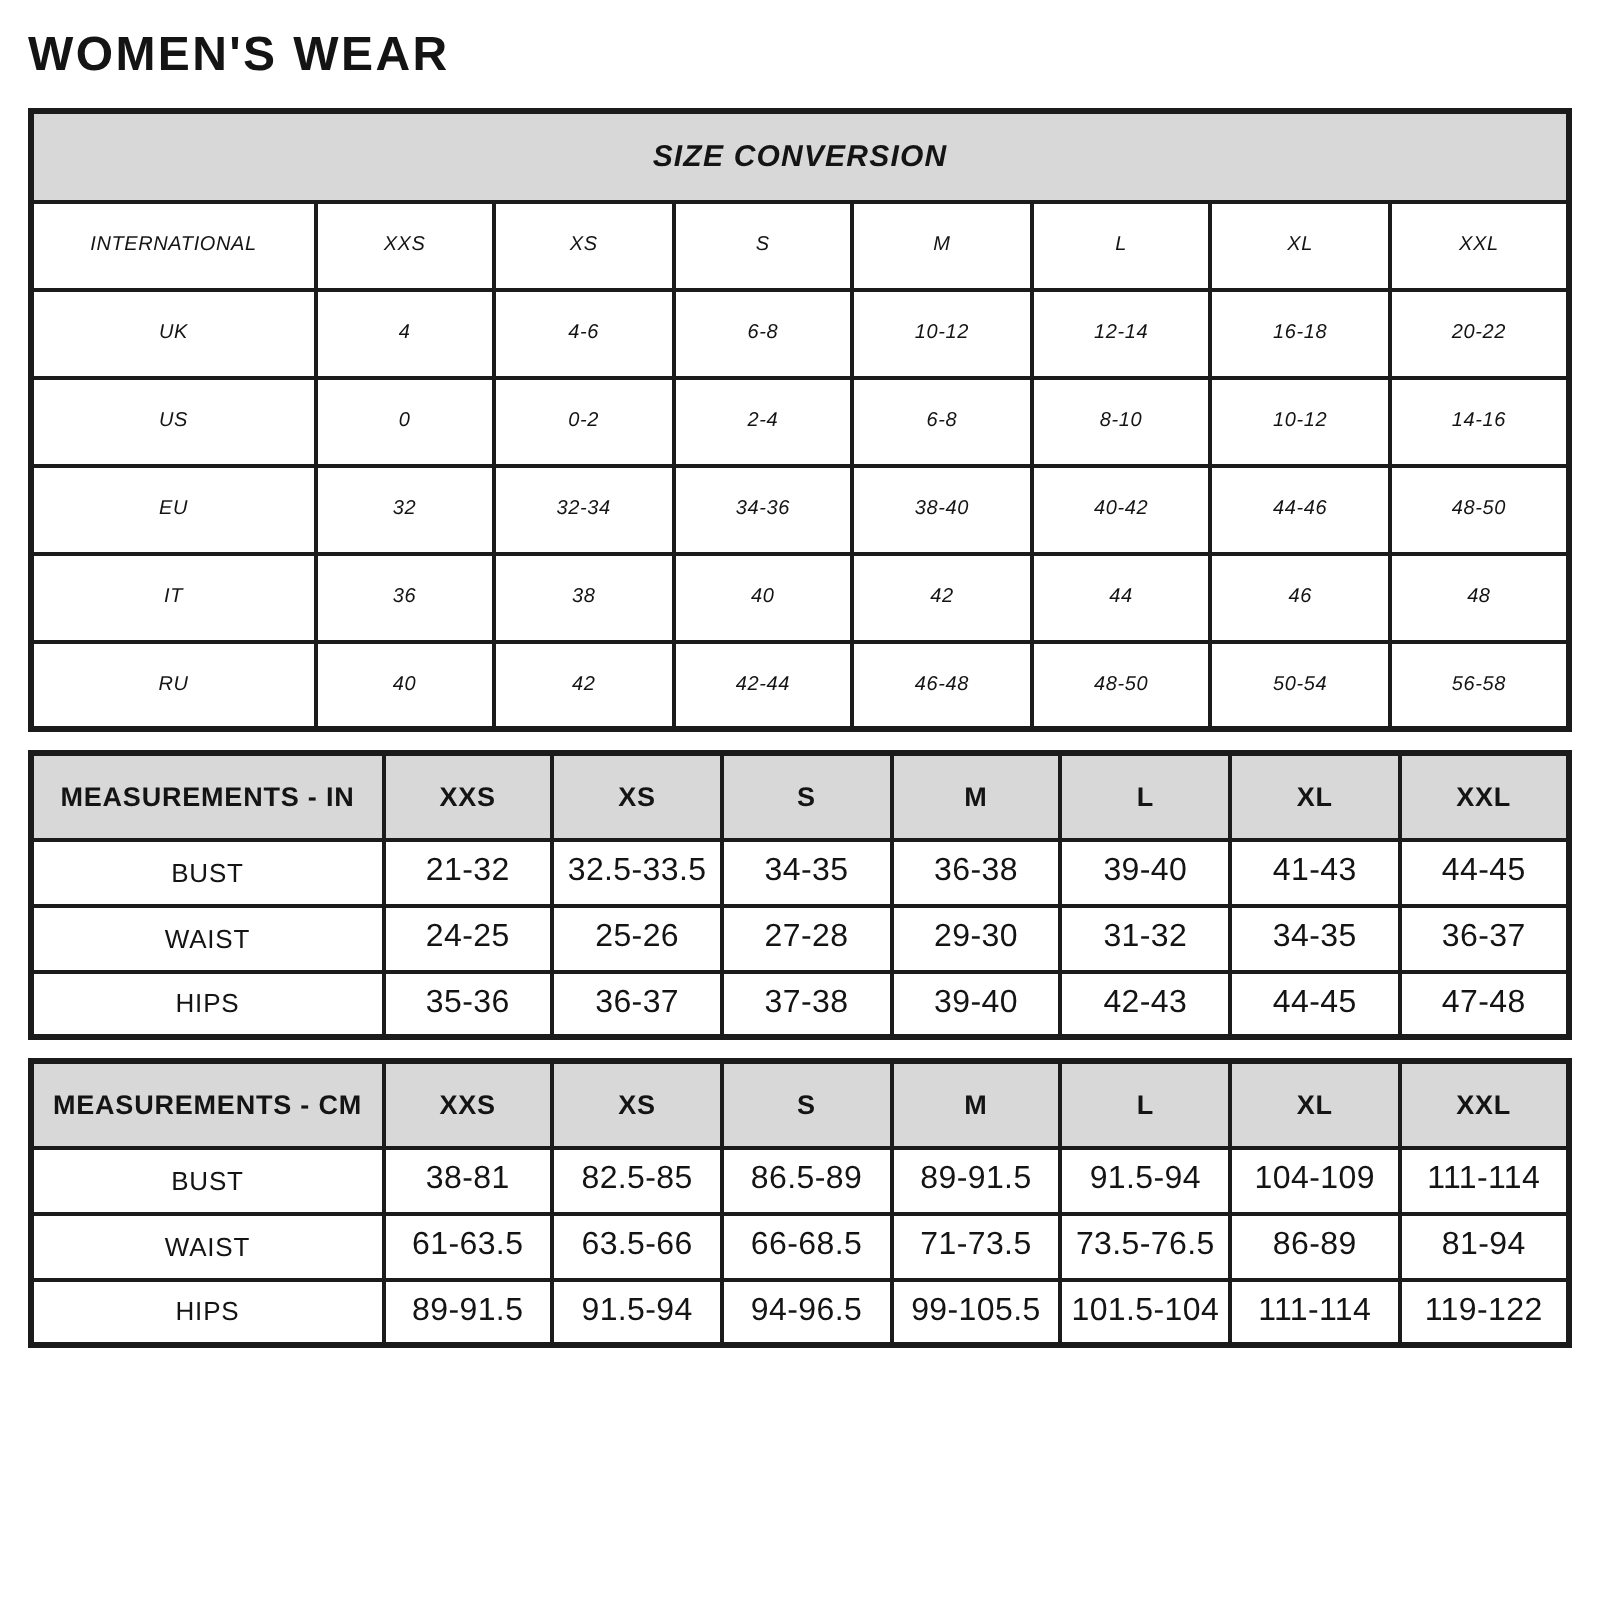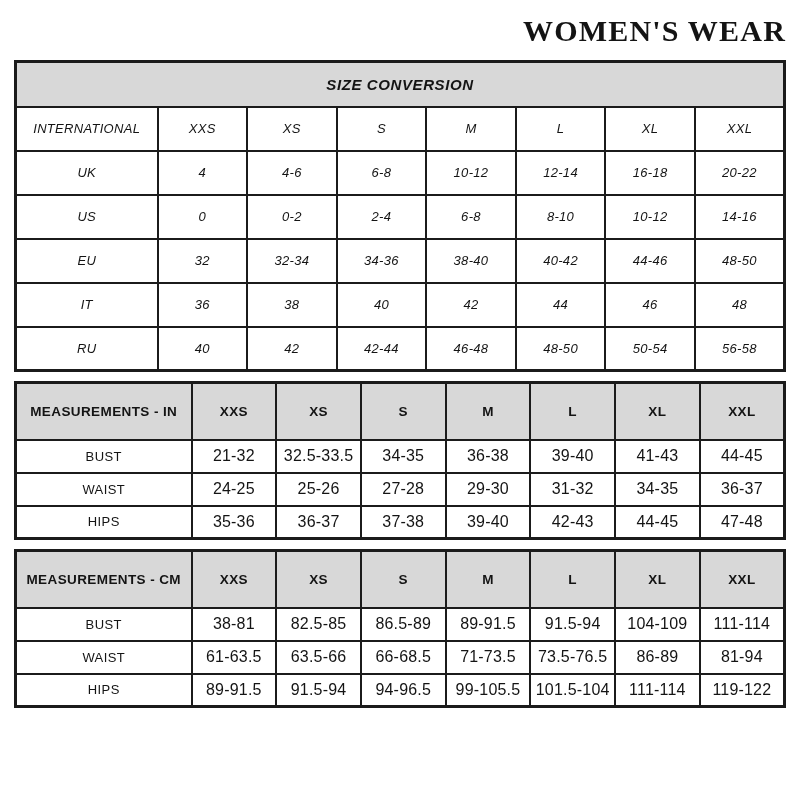--- a/index.html
+++ b/index.html
@@ -6,26 +6,25 @@
   html, body { margin: 0; padding: 0; }
   body {
     width: 800px; height: 800px;
     background: #ffffff;
     color: #141414;
     font-family: "Liberation Sans", "DejaVu Sans", sans-serif;
     overflow: hidden;
   }
   .page { padding: 6px 14px 0 14px; }
   .page-title {
-    text-align: right;
-    font-size: 30px;
+    text-align: left;
+    font-size: 24px;
     font-weight: 700;
     letter-spacing: 1.2px;
     margin: 8px 0 12px 0;
-    font-family: Liberation Serif, serif;
   }
   table {
     width: 100%;
     border-collapse: collapse;
     table-layout: fixed;
     border: 3px solid #1b1b1b;
   }
   td, th {
     border: 2px solid #1b1b1b;
     text-align: center;
@@ -36,29 +35,29 @@
   .t-conv { margin-bottom: 9px; font-style: italic; }
   .t-conv .banner th {
     height: 45px;
     background: #d8d8d8;
     font-size: 15px;
     font-weight: 700;
     letter-spacing: 0.6px;
   }
   .t-conv td {
     height: 44px;
-    font-size: 13px;
+    font-size: 10px;
     font-weight: 500;
     letter-spacing: 0.3px;
   }
   .col-conv-label { width: 142px; }
   
   .t-meas { margin-bottom: 9px; }
   .t-meas th {
-    height: 57px;
+    height: 43px;
     background: #d8d8d8;
     font-size: 13.5px;
     font-weight: 700;
     letter-spacing: 0.4px;
   }
   .t-meas td { height: 33px; font-weight: 500; }
   .t-meas td.row-label { font-size: 13px; letter-spacing: 0.4px; }
   .t-meas td.val { font-size: 16px; letter-spacing: 0.2px; }
   .col-meas-label { width: 176px; }
 </style>

